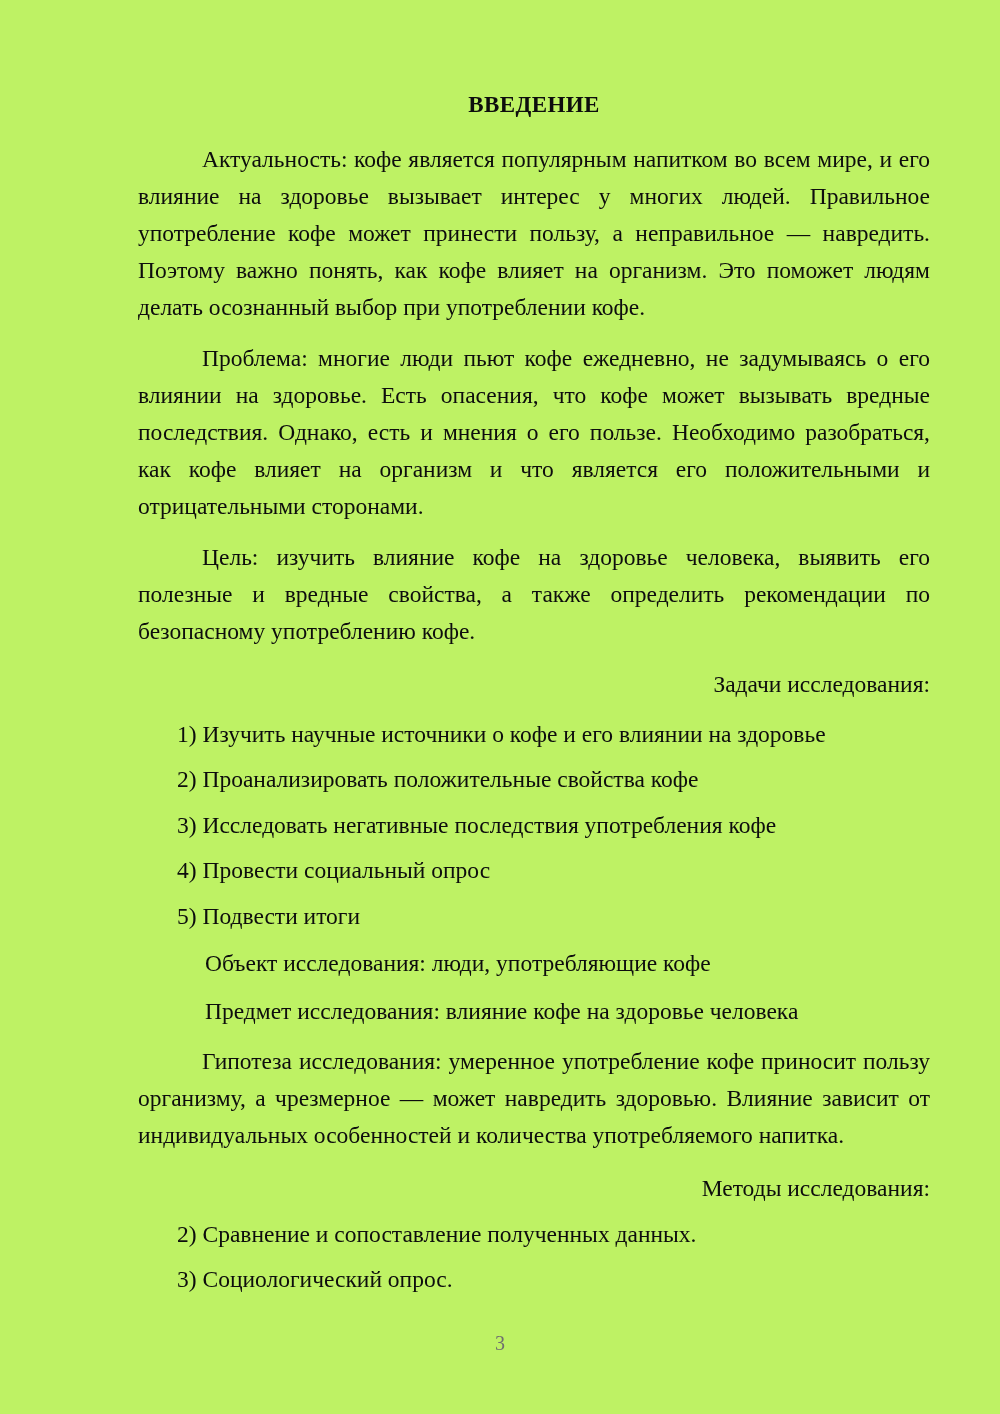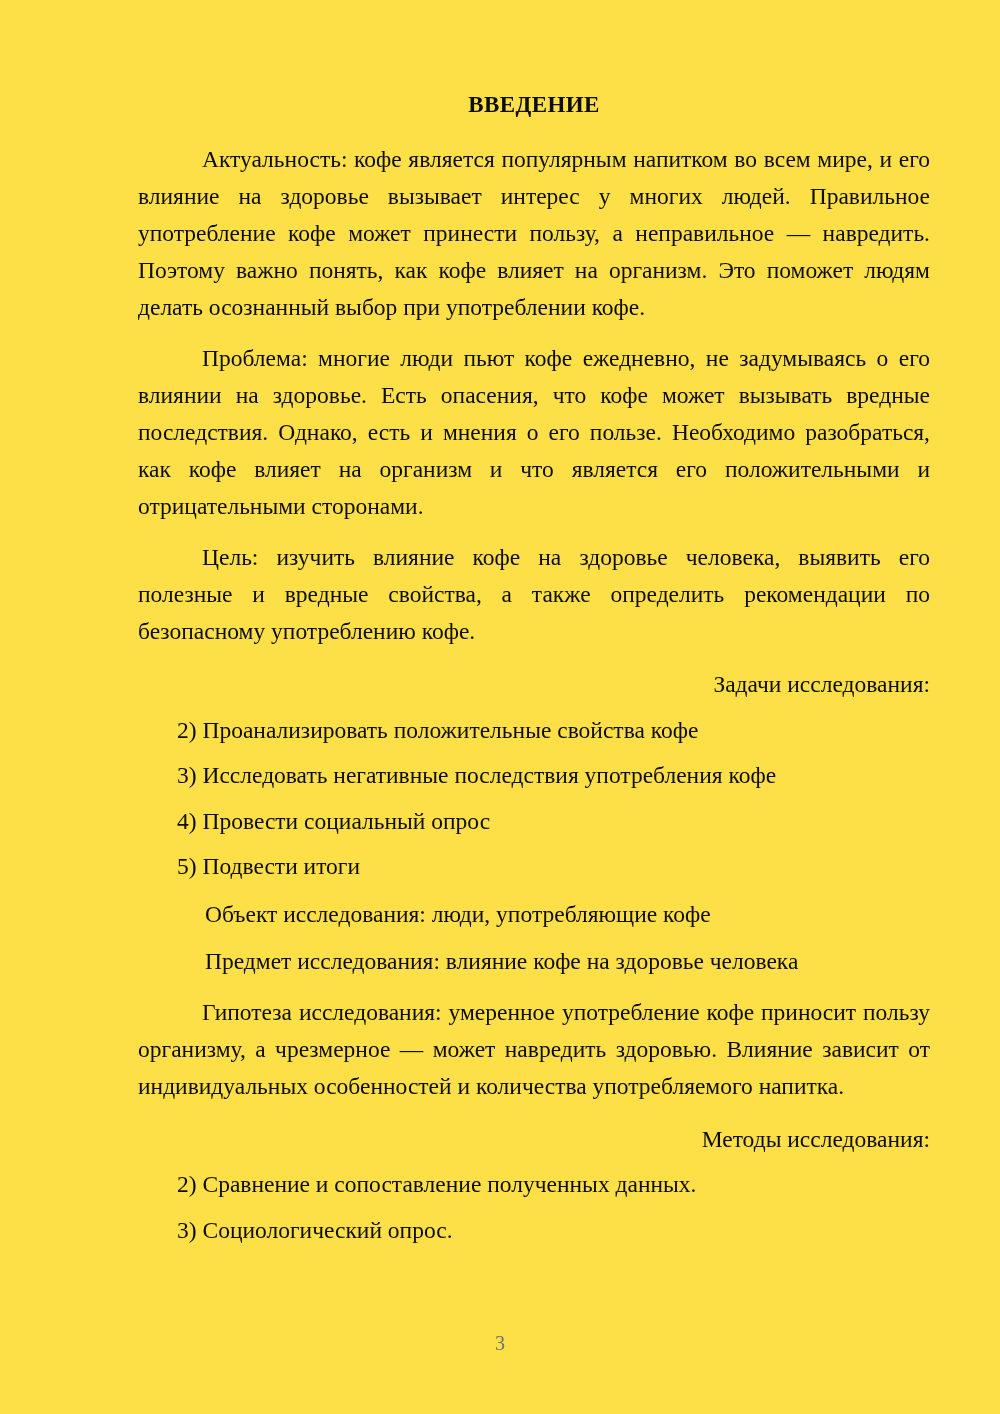--- a/index.html
+++ b/index.html
@@ -10,21 +10,21 @@
   }
   body {
     font-family: "Liberation Serif", "DejaVu Serif", serif;
     color: #0d0d0d;
   }
   .page {
     position: relative;
     width: 1000px;
     height: 1414px;
     margin: 0 auto;
-    background: #fde047;
+    background: #bef264;
     box-sizing: border-box;
     overflow: hidden;
   }
   .content {
     position: absolute;
     left: 138px;
     top: 0;
     width: 792px;   
   }
   .doc-heading {
@@ -107,20 +107,21 @@
     <h1 class="doc-heading">ВВЕДЕНИЕ</h1>
 
     <p class="para first-body">Актуальность: кофе является популярным напитком во всем мире, и его влияние на здоровье вызывает интерес у многих людей. Правильное употребление кофе может принести пользу, а неправильное — навредить. Поэтому важно понять, как кофе влияет на организм. Это поможет людям делать осознанный выбор при употреблении кофе.</p>
 
     <p class="para spaced">Проблема: многие люди пьют кофе ежедневно, не задумываясь о его влиянии на здоровье. Есть опасения, что кофе может вызывать вредные последствия. Однако, есть и мнения о его пользе. Необходимо разобраться, как кофе влияет на организм и что является его положительными и отрицательными сторонами.</p>
 
     <p class="para spaced">Цель: изучить влияние кофе на здоровье человека, выявить его полезные и вредные свойства, а также определить рекомендации по безопасному употреблению кофе.</p>
 
     <p class="lead-line gap-above">Задачи исследования:</p>
 
+    <p class="numbered first-item">1) Изучить научные источники о кофе и его влиянии на здоровье</p>
     <p class="numbered item-gap">2) Проанализировать положительные свойства кофе</p>
     <p class="numbered item-gap">3) Исследовать негативные последствия употребления кофе</p>
     <p class="numbered item-gap">4) Провести социальный опрос</p>
     <p class="numbered item-gap">5) Подвести итоги</p>
 
     <p class="subline sub-gap">Объект исследования: люди, употребляющие кофе</p>
     <p class="subline sub-gap">Предмет исследования: влияние кофе на здоровье человека</p>
 
     <p class="para spaced">Гипотеза исследования: умеренное употребление кофе приносит пользу организму, а чрезмерное — может навредить здоровью. Влияние зависит от индивидуальных особенностей и количества употребляемого напитка.</p>
 

